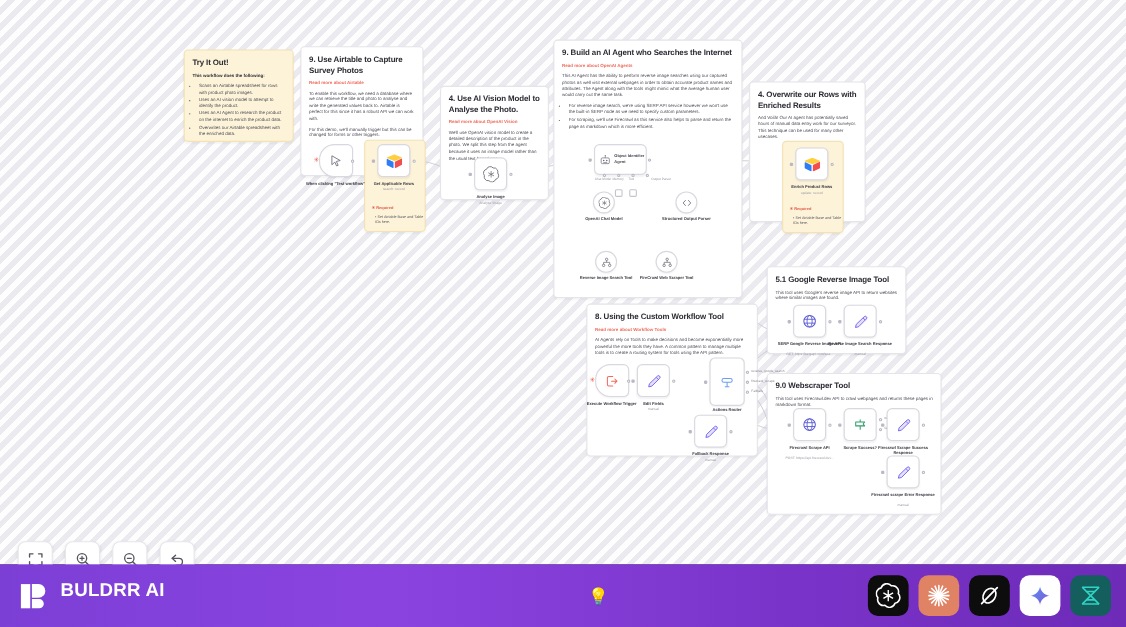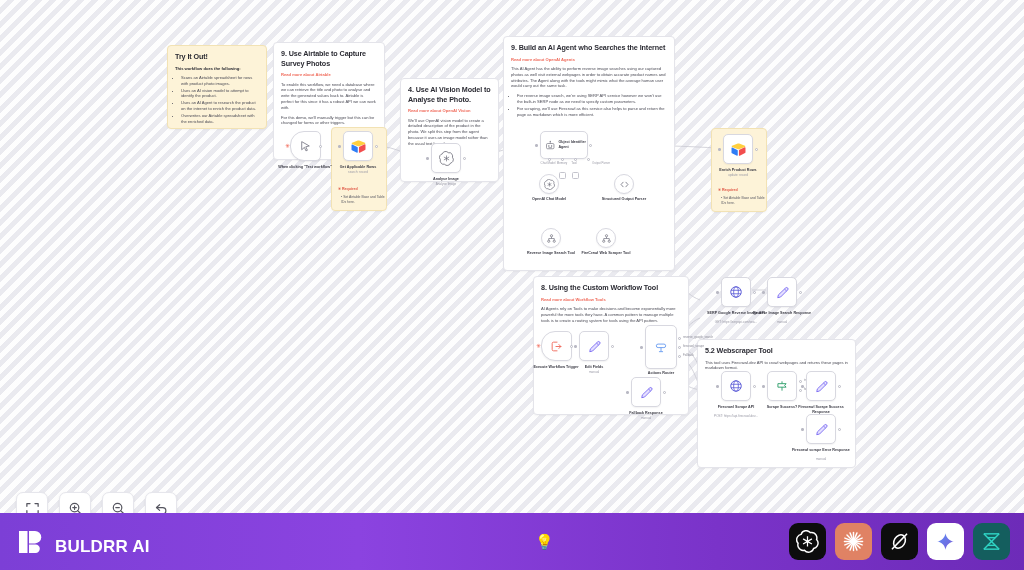--- a/index.html
+++ b/index.html
@@ -164,21 +164,21 @@
   }
   .tbtn svg { display: block; }
 
   
   #footer {
     position: absolute; left: 0; bottom: 0;
     width: 1024px; height: 57px;
     background: linear-gradient(90deg, #7c3fd6 0%, #8b43e0 35%, #7a33c9 70%, #6d2bb8 100%);
     display: flex; align-items: center;
   }
-  #brand { display: flex; align-items: flex-end; gap: 9px; padding-left: 16px; width: 300px; }
+  #brand { display: flex; align-items: flex-start; gap: 9px; padding-left: 16px; width: 300px; }
   .blogo {
     width: 30px; height: 30px;
     position: relative;
   }
   #brandname {
     color: #fff; font-size: 17px; font-weight: bold; letter-spacing: 0.2px;
   }
   #ftcenter {
     flex: 1; display: flex; align-items: center; justify-content: center; gap: 8px;
   }
@@ -255,30 +255,38 @@
     <div class="note" style="left:503px; top:36px; width:172px; height:235px;">
       <h3>9. Build an AI Agent who Searches the Internet</h3>
       <a class="link">Read more about OpenAI Agents</a>
       <p>This AI Agent has the ability to perform reverse image searches using our captured photos as well visit external webpages in order to obtain accurate product names and attributes. The Agent along with the tools might mimic what the average human user would carry out the same task.</p>
       <ul>
         <li>For reverse image search, we're using SERP API service however we won't use the built-in SERP node as we need to specify custom parameters.</li>
         <li>For scraping, we'll use Firecrawl as this service also helps to parse and return the page as markdown which is more efficient.</li>
       </ul>
     </div>
 
+    <div class="note" style="left:681px; top:74px; width:106px; height:128px;">
+      <h3>4. Overwrite our Rows with Enriched Results</h3>
+      <p>And Voilà! Our AI agent has potentially saved hours of manual data entry work for our surveyor. This technique can be used for many other usecases.</p>
+    </div>
 
     <div class="note" style="left:533px; top:276px; width:156px; height:139px;">
       <h3>8. Using the Custom Workflow Tool</h3>
       <a class="link">Read more about Workflow Tools</a>
       <p>AI Agents rely on Tools to make decisions and become exponentially more powerful the more tools they have. A common pattern to manage multiple tools is to create a routing system for tools using the API pattern.</p>
     </div>
 
+    <div class="note" style="left:697px; top:242px; width:127px; height:80px;">
+      <h3>5.1 Google Reverse Image Tool</h3>
+      <p>This tool uses Google's reverse image API to return websites where similar images are found.</p>
+    </div>
 
     <div class="note" style="left:697px; top:339px; width:159px; height:129px;">
-      <h3>5.2 Webscraper Tool</h3>
+      <h3>9.0 Webscraper Tool</h3>
       <p>This tool uses Firecrawl.dev API to crawl webpages and returns these pages in markdown format.</p>
     </div>
 
     <div class="note yellow" style="left:331px; top:127px; width:56px; height:84px;"></div>
     <div class="note yellow" style="left:711px; top:128px; width:56px; height:84px;"></div>
 
     <span class="redstar" style="left:285px; top:143px;">✳</span>
 
     <div class="node trigger" style="left:290px; top:131px;">
       <svg width="13" height="13" viewBox="0 0 24 24">

